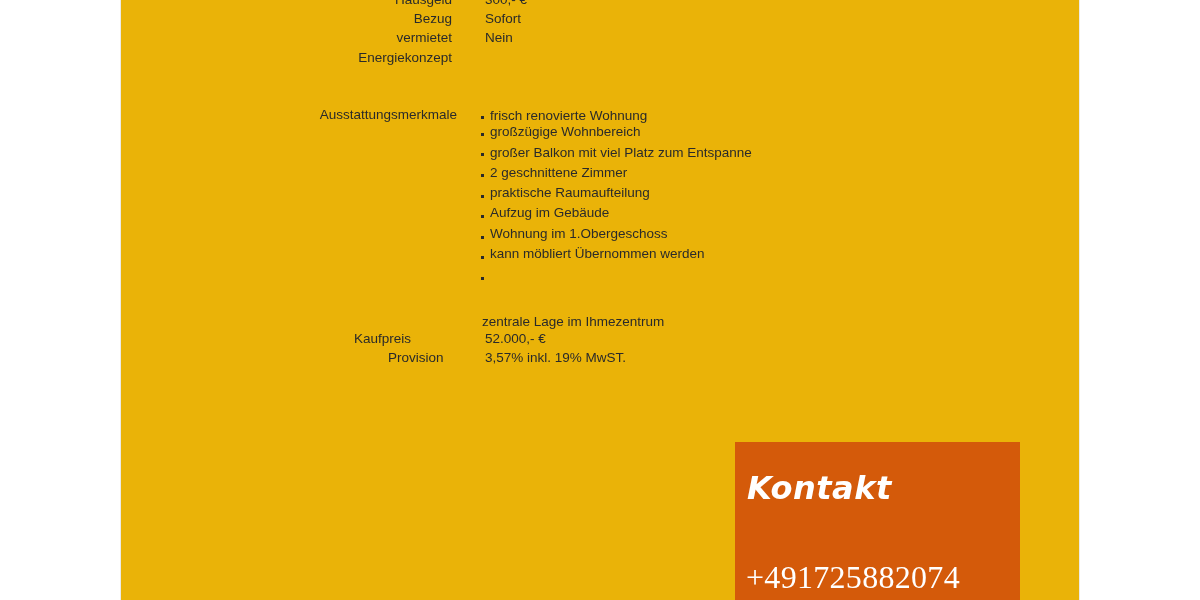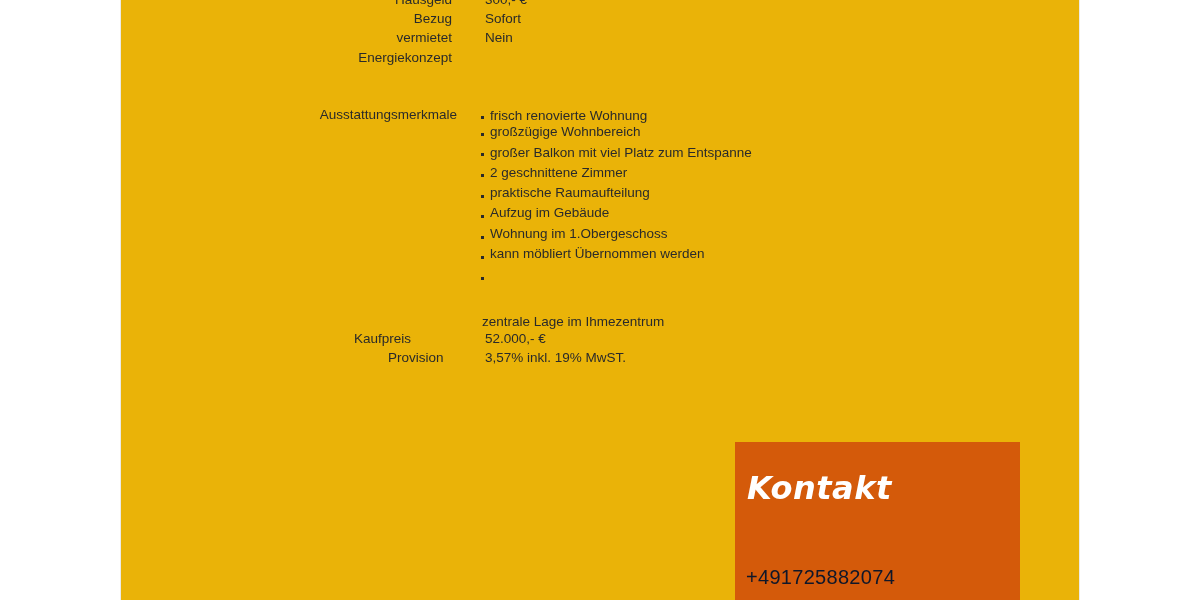--- a/index.html
+++ b/index.html
@@ -50,23 +50,23 @@
       font-family: "DejaVu Sans", "Liberation Sans", sans-serif;
       font-weight: bold;
       font-style: italic;
       font-size: 32px;
       line-height: 36px;
       white-space: nowrap;
       letter-spacing: 0.5px;
     }
     .contact-phone {
       position: absolute;
-      color: #0f172a;
-      font-family: Liberation Sans, sans-serif;
-      font-size: 20px;
+      color: #ffffff;
+      font-family: Liberation Serif, serif;
+      font-size: 32px;
       line-height: 28px;
       white-space: nowrap;
       letter-spacing: 0.3px;
     }
   </style>
 </head>
 <body>
 
 <div class="page">
 

